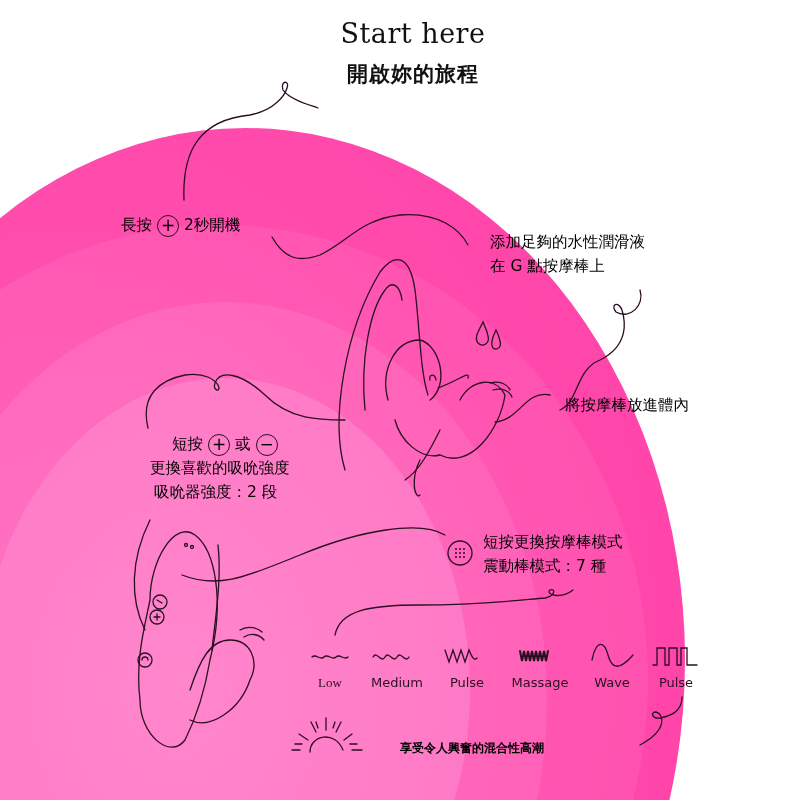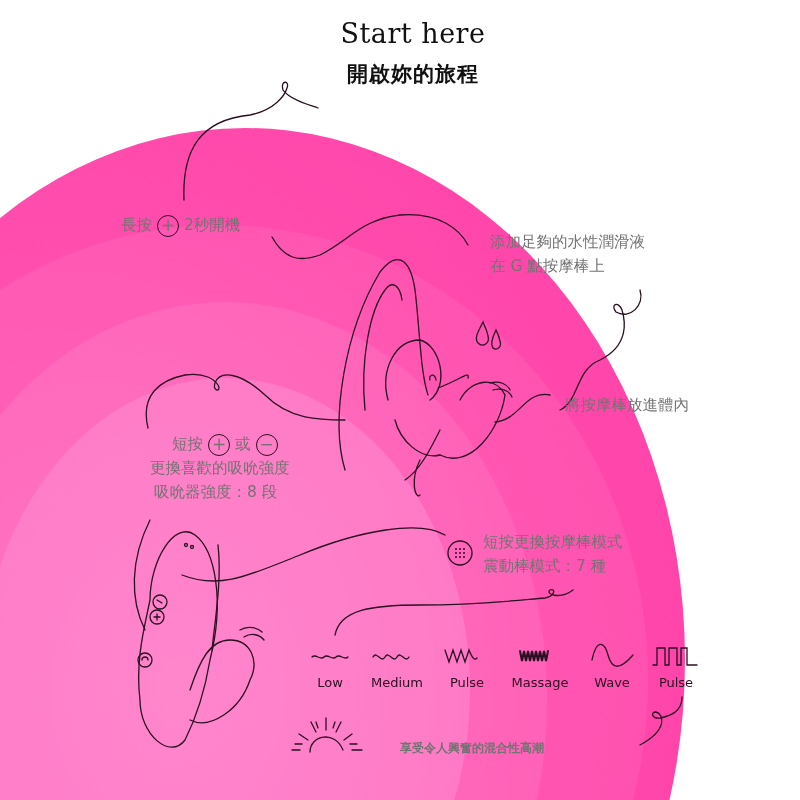--- a/index.html
+++ b/index.html
@@ -1,19 +1,19 @@
 <!DOCTYPE html>
 <html><head>
 <meta charset="utf-8">
 <style>
   html, body { margin:0; padding:0; }
   body { width:800px; height:800px; position:relative; overflow:hidden; background:#ffffff;
          font-family:"DejaVu Sans", sans-serif; color:#2a0f22; }
   .rings { position:absolute; left:0; top:0; width:800px; height:800px; }
-  .txt { position:absolute; white-space:nowrap; font-size:15.5px; line-height:24px; color:#737373; }
+  .txt { position:absolute; white-space:nowrap; font-size:15.5px; line-height:24px; color:#000000; }
   .title-en { position:absolute; left:0; width:826px; top:18px; text-align:center;
               font-family:"DejaVu Serif", serif; font-size:27px; letter-spacing:0.5px; color:#111; }
   .title-zh { position:absolute; left:0; width:826px; top:60px; text-align:center;
               font-size:21px; font-weight:bold; color:#111; letter-spacing:1px; }
   .circ-btn { display:inline-block; width:20px; height:20px; border:1.4px solid #2a0f22; border-radius:50%;
               text-align:center; line-height:19px; font-size:17px; vertical-align:middle; margin:0 5px; }
   .mode { position:absolute; top:675px; font-size:13px; color:#2a0f22; text-align:center; width:80px; }
   svg.lines { position:absolute; left:0; top:0; }
 </style>
 </head>
@@ -143,28 +143,28 @@
 
 <div class="txt" style="left:565px; top:393px;">
   <div>將按摩棒放進體內</div>
 </div>
 
 <div class="txt" style="left:150px; top:432px;">
   <div style="padding-left:22px;">
     <span>短按</span><span class="circ-btn">+</span><span>或</span><span class="circ-btn">−</span>
   </div>
   <div>更換喜歡的吸吮強度</div>
-  <div style="padding-left:4px;">吸吮器強度：8 段</div>
+  <div style="padding-left:4px;">吸吮器強度：2 段</div>
 </div>
 
 <div class="txt" style="left:483px; top:530px;">
   <div>短按更換按摩棒模式</div>
   <div>震動棒模式：7 種</div>
 </div>
 
-<div class="mode" style="left:290px;">Low</div>
+<div class="mode" style="left:290px;font-family:Liberation Serif, serif;">Low</div>
 <div class="mode" style="left:357px;">Medium</div>
 <div class="mode" style="left:427px;">Pulse</div>
 <div class="mode" style="left:500px;">Massage</div>
 <div class="mode" style="left:572px;text-align:center;">Wave</div>
 <div class="mode" style="left:636px;">Pulse</div>
 
 <div class="txt" style="left:400px; top:736px; font-size:12px;font-weight:bold;">享受令人興奮的混合性高潮</div>
 
 </body></html>

